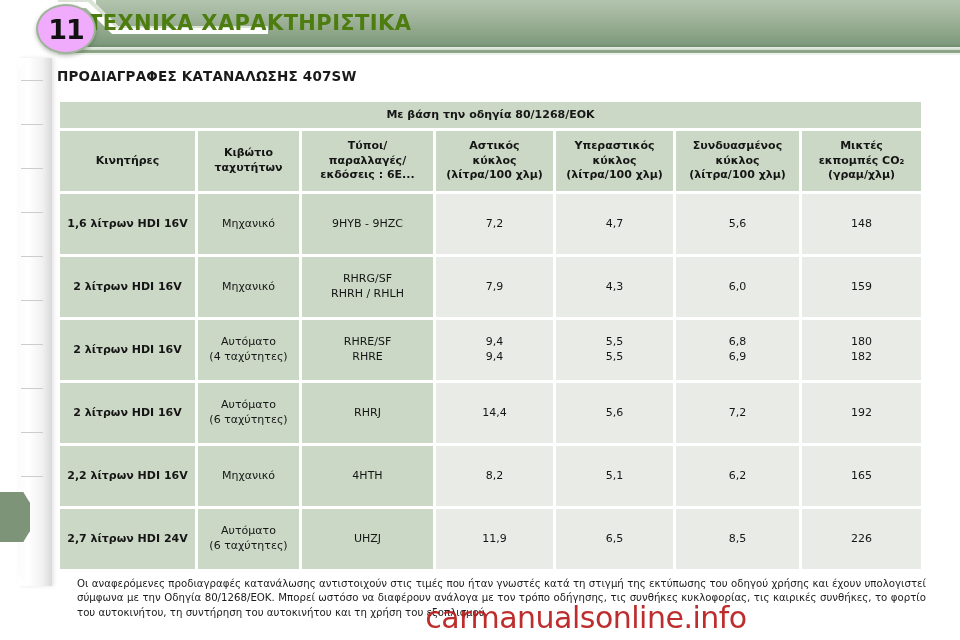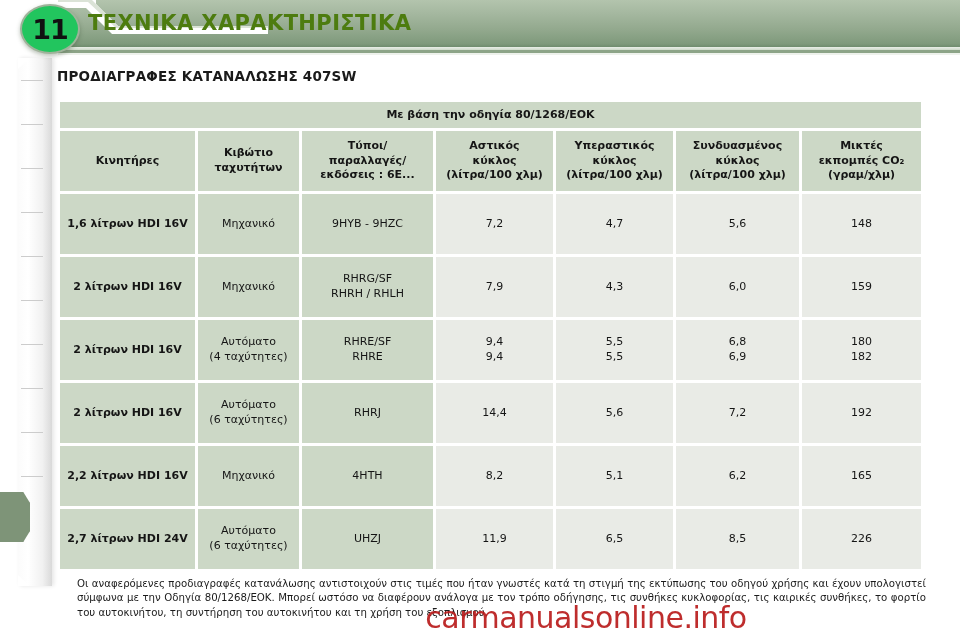--- a/index.html
+++ b/index.html
@@ -60,26 +60,26 @@
     position: absolute;
     left: 0;
     top: 0;
     width: 268px;
     height: 56px;
     pointer-events: none;
   }
 
   .chapter-badge {
     position: absolute;
-    left: 20px;
+    left: 36px;
     top: 4px;
     width: 56px;
     height: 46px;
     border-radius: 50%;
-    background: #22c55e;
+    background: #f0abfc;
     border: 2px solid #9fb39a;
     box-shadow: 0 2px 4px rgba(60,80,55,0.35);
     display: flex;
     align-items: center;
     justify-content: center;
     z-index: 6;
   }
   .chapter-badge span {
     font-size: 27px;
     font-weight: bold;

